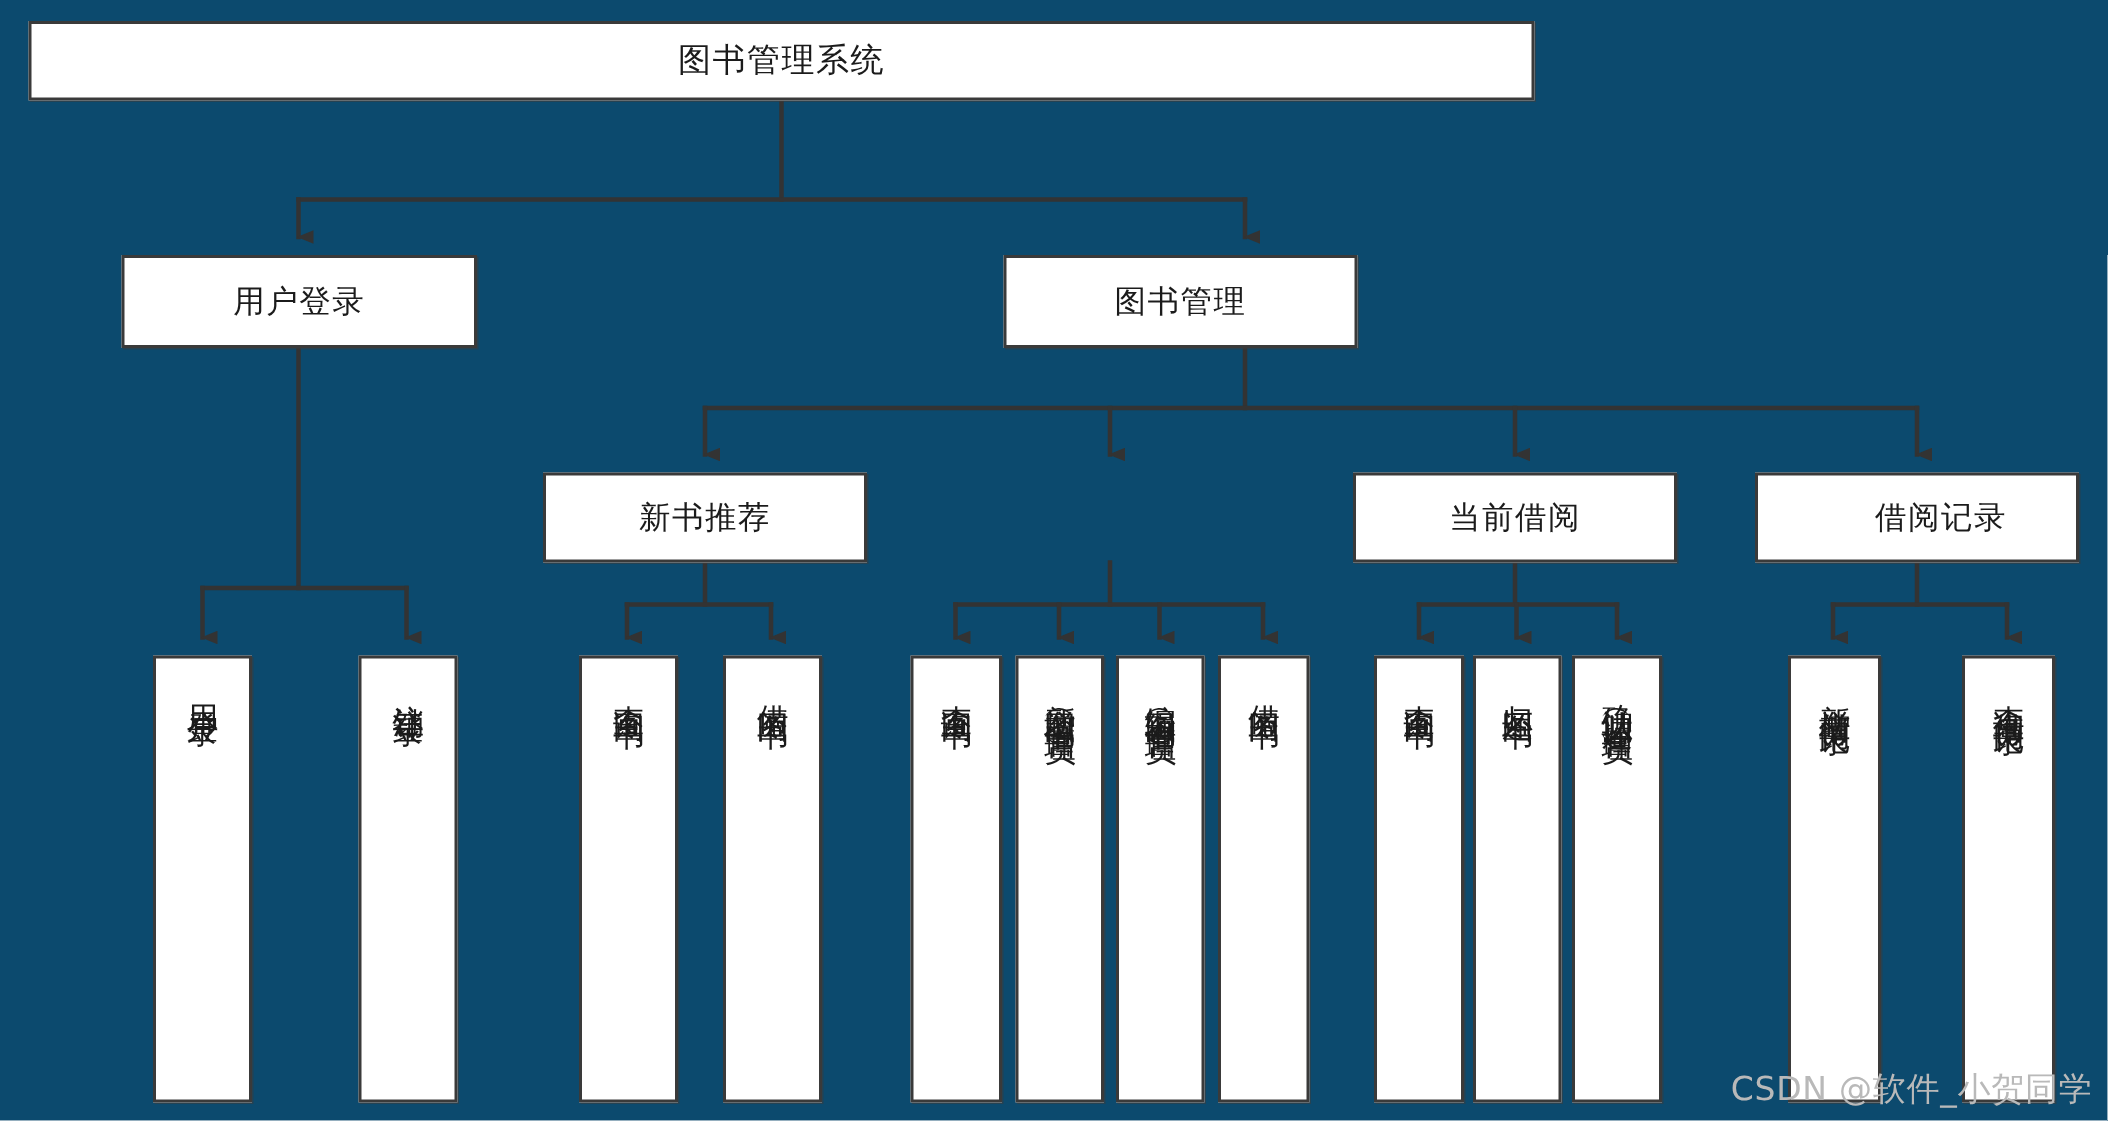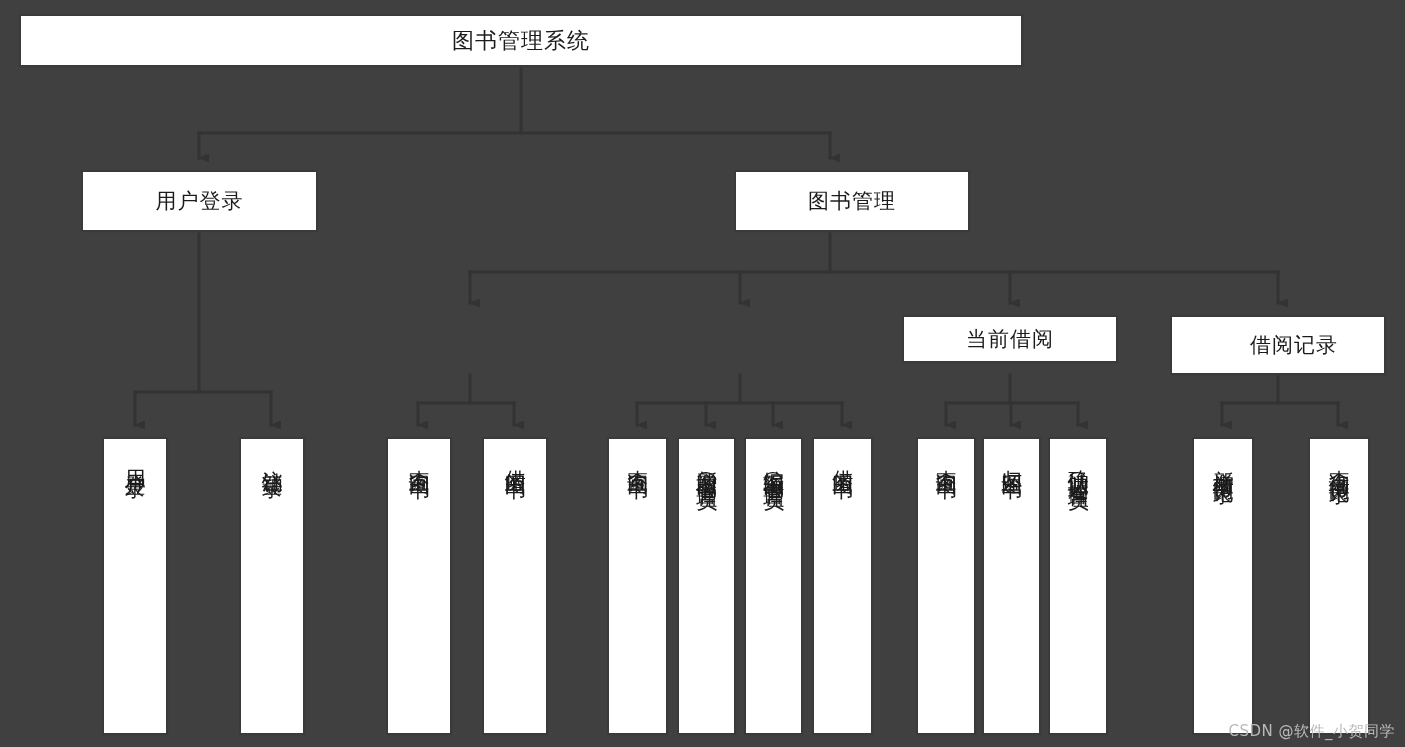--- a/index.html
+++ b/index.html
@@ -9,21 +9,21 @@
     background: #ffffff;
   }
   body {
     font-family: "DejaVu Sans", "Liberation Sans", sans-serif;
     color: #1a1a1a;
   }
   #diagram-root {
     position: relative;
     width: 1405px;
     height: 747px;
-    background: #404040;
+    background: #0c4a6e;
     overflow: hidden;
   }
   svg.connector-layer {
     position: absolute;
     left: 0;
     top: 0;
     width: 1405px;
     height: 747px;
     pointer-events: none;
   }
@@ -59,21 +59,21 @@
     white-space: normal;
     max-height: 100%;
   }
   .node.root .node-label {
     font-size: 22px;
   }
   .watermark {
     position: absolute;
     right: 10px;
     bottom: 6px;
-    font-size: 15px;
+    font-size: 22px;
     color: #b9b9b9;
     letter-spacing: 0.5px;
     z-index: 9;
     white-space: nowrap;
   }
 </style>
 </head>
 <body>
 
 <div id="diagram-root">
@@ -128,25 +128,28 @@
     </g>
   </svg>
 
   <div class="node root" style="left:19px; top:14px; width:1004px; height:53px;">
     <span class="node-label">图书管理系统</span>
   </div>
 
   <div class="node" style="left:81px; top:170px; width:237px; height:62px;">
     <span class="node-label">用户登录</span>
   </div>
-  <div class="node" style="left:734px; top:170px; width:236px; height:62px;">
+  <div class="node" style="left:669px; top:170px; width:236px; height:62px;">
     <span class="node-label">图书管理</span>
   </div>
 
-  <div class="node" style="left:902px; top:315px; width:216px; height:48px;">
+  <div class="node" style="left:362px; top:315px; width:216px; height:60px;">
+    <span class="node-label">新书推荐</span>
+  </div>
+  <div class="node" style="left:902px; top:315px; width:216px; height:60px;">
     <span class="node-label">当前借阅</span>
   </div>
   <div class="node" style="left:1170px; top:315px; width:216px; height:60px;padding-left:32px;">
     <span class="node-label">借阅记录</span>
   </div>
 
   <div class="node leaf" style="left:102px; top:437px; width:66px; height:298px;">
     <span class="node-label">用户登录</span>
   </div>
   <div class="node leaf" style="left:239px; top:437px; width:66px; height:298px;">

